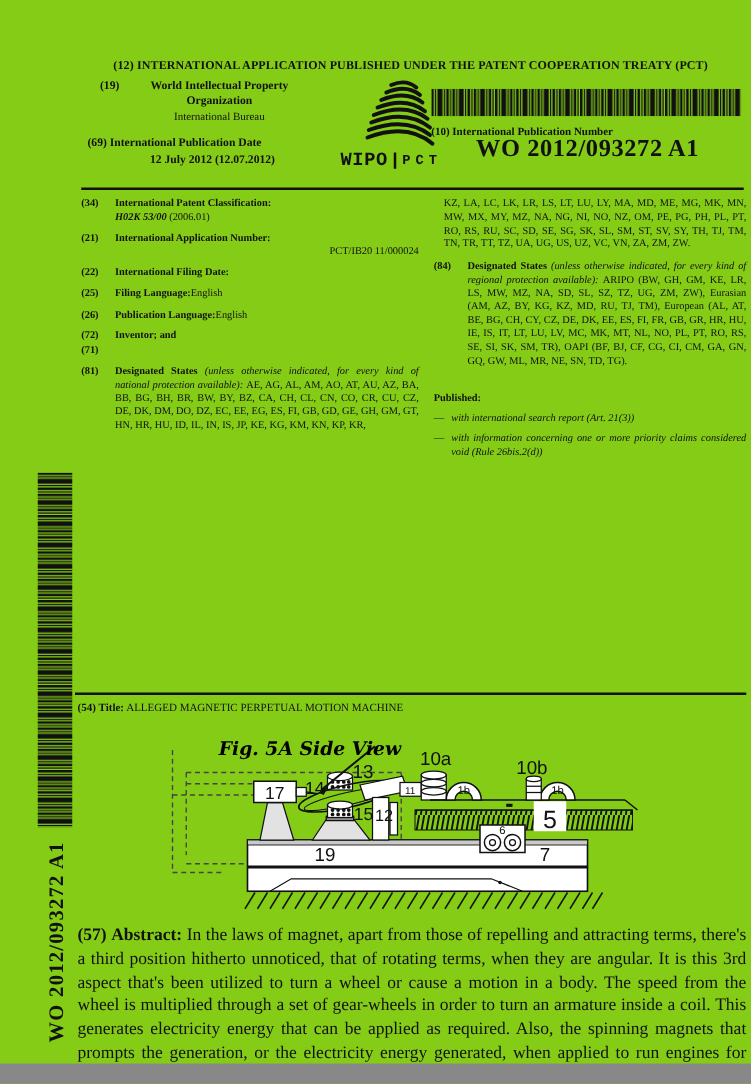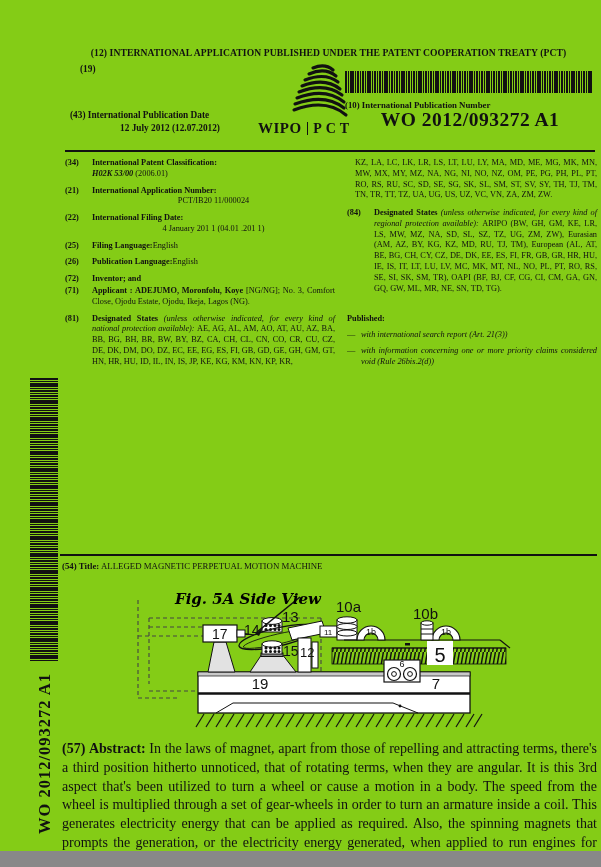--- a/index.html
+++ b/index.html
@@ -2,35 +2,35 @@
 <html><head>
 <meta charset="utf-8">
 <style>
   html,body{margin:0;padding:0;background:#888;}
   .page{position:relative;width:601px;height:851px;background:#84cc16;color:#111;
         font-family:"Liberation Serif",serif;overflow:hidden;}
   .abs{position:absolute;}
   .b{font-weight:bold;}
   .i{font-style:italic;}
   .bi{font-weight:bold;font-style:italic;text-align:right;}
-  .right{text-align:center;}
+  .right{text-align:right;}
   .just{text-align:justify;}
   .rule{background:#111;height:2px;}
   
   .line12{left:60px;top:47px;width:537px;font-size:9.6px;font-weight:bold;text-align:center;letter-spacing:.1px;}
   .orgblock{left:80px;top:64px;width:180px;display:flex;font-size:9.3px;}
   .orgnum{font-weight:bold;margin-right:5px;}
   .orgname{width:150px;text-align:center;font-weight:bold;line-height:1.25;}
   .bureau{font-weight:normal;font-size:8.8px;margin-top:1px;}
   .dateblock{left:70px;top:109px;width:200px;font-size:9.3px;font-weight:bold;line-height:1.4;}
-  .logotext{left:258px;top:120px;width:110px;display:flex;align-items:center;
-            font-family:Liberation Serif, serif;}
+  .logotext{left:258px;top:120px;width:110px;display:flex;align-items:center;justify-content:center;
+            font-family:Liberation Mono, monospace;}
   .logotext .w{font-weight:bold;font-size:15px;letter-spacing:.5px;}
   .logotext .bar{width:1.5px;height:13px;background:#111;margin:0 5px;}
-  .logotext .p{font-size:14px;font-weight:bold;letter-spacing:4px;}
+  .logotext .p{font-size:11px;font-weight:bold;letter-spacing:4px;}
   .publabel{left:345px;top:100px;width:250px;font-weight:bold;font-size:8.8px;}
   .pubno{left:345px;top:109px;width:250px;text-align:center;font-weight:bold;font-size:19.5px;letter-spacing:.5px;}
   
   .cols{left:65px;top:158px;width:532px;display:flex;gap:12px;font-size:8.3px;line-height:1.3;}
   .colL{width:270px;}
   .colR{width:250px;}
   .field{display:flex;margin-bottom:6px;}
   .fnum{width:27px;flex:none;font-weight:bold;}
   .fbody{flex:1;}
   .kv{display:flex;}
@@ -45,24 +45,28 @@
 </style>
 </head>
 <body>
 
 <div class="page">
 
   <div class="abs line12">(12) INTERNATIONAL APPLICATION PUBLISHED UNDER THE PATENT COOPERATION TREATY (PCT)</div>
 
   <div class="abs orgblock">
     <span class="orgnum">(19)</span>
+    <div class="orgname">
+      <div>World Intellectual Property Organization</div>
+      <div class="bureau">International Bureau</div>
+    </div>
   </div>
 
   <div class="abs dateblock">
-    <div>(43) International Publication Date</div>
+    <div>(69) International Publication Date</div>
     <div style="text-align:center;">12 July 2012 (12.07.2012)</div>
   </div>
 
   <svg class="abs" style="left:283px;top:62px;" width="66" height="58" viewBox="0 0 66 58">
     <g stroke="#111" stroke-width="3.1" fill="none" stroke-linecap="round">
       <path d="M 30,6  q 12,-5 20,2"></path>
       <path d="M 26,12 q 16,-7 27,2"></path>
       <path d="M 22,18 q 20,-8 33,2"></path>
       <path d="M 19,24 q 23,-9 38,3"></path>
       <path d="M 16,30 q 26,-10 43,3"></path>
@@ -110,21 +114,20 @@
         <span class="fnum">(21)</span>
         <div class="fbody">
           <div class="b">International Application Number:</div>
           <div class="right">PCT/IB20 11/000024</div>
         </div>
       </div>
       <div class="field">
         <span class="fnum">(22)</span>
         <div class="fbody">
           <div class="b">International Filing Date:</div>
-          <div class="right">4 January 201 1 (04.01 .201 1)</div>
         </div>
       </div>
       <div class="field">
         <span class="fnum">(25)</span>
         <div class="fbody kv">
           <span class="b">Filing Language:</span>
           <span>English</span>
         </div>
       </div>
       <div class="field">
@@ -133,23 +136,20 @@
           <span class="b">Publication Language:</span>
           <span>English</span>
         </div>
       </div>
       <div class="field" style="margin-bottom:1px;">
         <span class="fnum">(72)</span>
         <div class="fbody b">Inventor; and</div>
       </div>
       <div class="field">
         <span class="fnum">(71)</span>
-        <div class="fbody just">
-          <span class="b">Applicant : </span><span class="b">ADEJUMO, Moronfolu, Koye</span><span> [NG/NG]; No. 3, Comfort Close, Ojodu Estate, Ojodu, Ikeja, Lagos (NG).</span>
-        </div>
       </div>
       <div class="field">
         <span class="fnum">(81)</span>
         <div class="fbody just">
           <span class="b">Designated States</span><span class="i"> (unless otherwise indicated, for every kind of national protection available): </span><span>AE, AG, AL, AM, AO, AT, AU, AZ, BA, BB, BG, BH, BR, BW, BY, BZ, CA, CH, CL, CN, CO, CR, CU, CZ, DE, DK, DM, DO, DZ, EC, EE, EG, ES, FI, GB, GD, GE, GH, GM, GT, HN, HR, HU, ID, IL, IN, IS, JP, KE, KG, KM, KN, KP, KR,</span>
         </div>
       </div>
     </div>
 
     <div class="colR">

